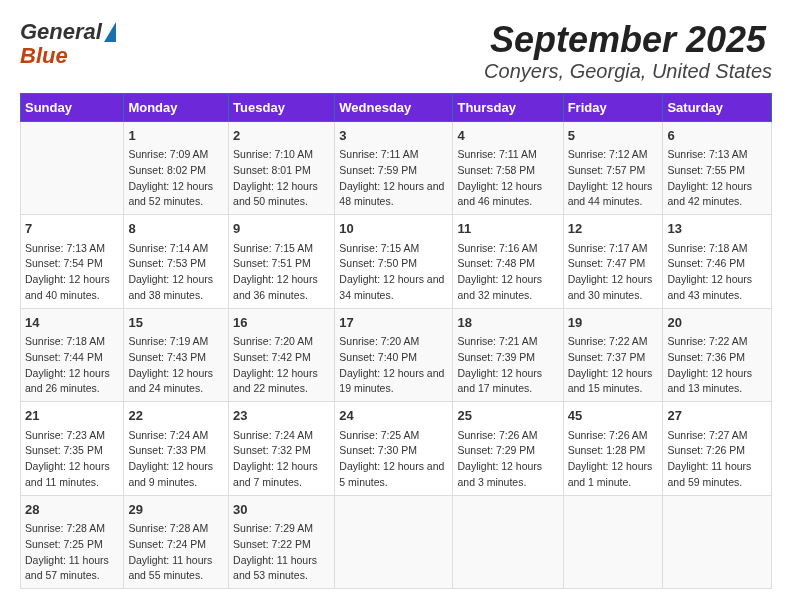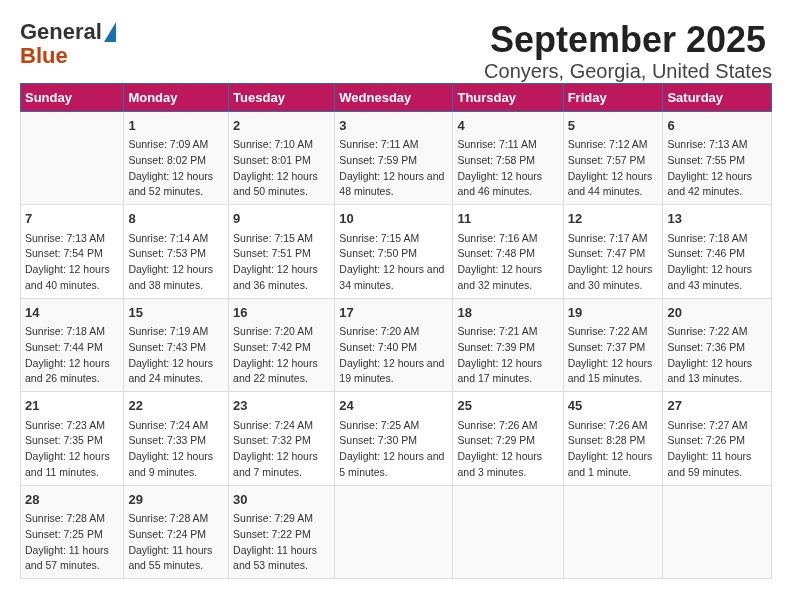--- a/index.html
+++ b/index.html
@@ -7,20 +7,22 @@
       font-family: Arial, sans-serif;
       background: #fff;
       width: 792px;
       min-height: 612px;
       padding: 20px;
     }
     .header {
       display: flex;
       justify-content: space-between;
       align-items: flex-start;
+      margin-bottom: 10px;
+      font-style: italic;
     }
     .logo {
       display: flex;
       flex-direction: column;
       align-items: flex-start;
     }
     .logo-text {
       font-size: 22px;
       font-weight: bold;
       color: #333;
@@ -53,21 +55,21 @@
       font-size: 20px;
       font-weight: normal;
       color: #444;
     }
     table {
       width: 100%;
       border-collapse: collapse;
       font-size: 11px;
     }
     thead tr th {
-      background-color: #be185d;
+      background-color: #6d28d9;
       color: #fff;
       padding: 6px 4px;
       text-align: left;
       font-size: 13px;
       font-weight: bold;
       border: 1px solid #2c6bac;
     }
     tbody tr {
       border-bottom: 1px solid #ccc;
     }
@@ -277,21 +279,21 @@
         </td>
         <td>
           <span class="day-num">25</span>
           <div>Sunrise: 7:26 AM</div>
           <div>Sunset: 7:29 PM</div>
           <div>Daylight: 12 hours and 3 minutes.</div>
         </td>
         <td>
           <span class="day-num">45</span>
           <div>Sunrise: 7:26 AM</div>
-          <div>Sunset: 8:28 PM</div>
+          <div>Sunset: 1:28 PM</div>
           <div>Daylight: 12 hours and 1 minute.</div>
         </td>
         <td>
           <span class="day-num">27</span>
           <div>Sunrise: 7:27 AM</div>
           <div>Sunset: 7:26 PM</div>
           <div>Daylight: 11 hours and 59 minutes.</div>
         </td>
       </tr>
       <tr>

